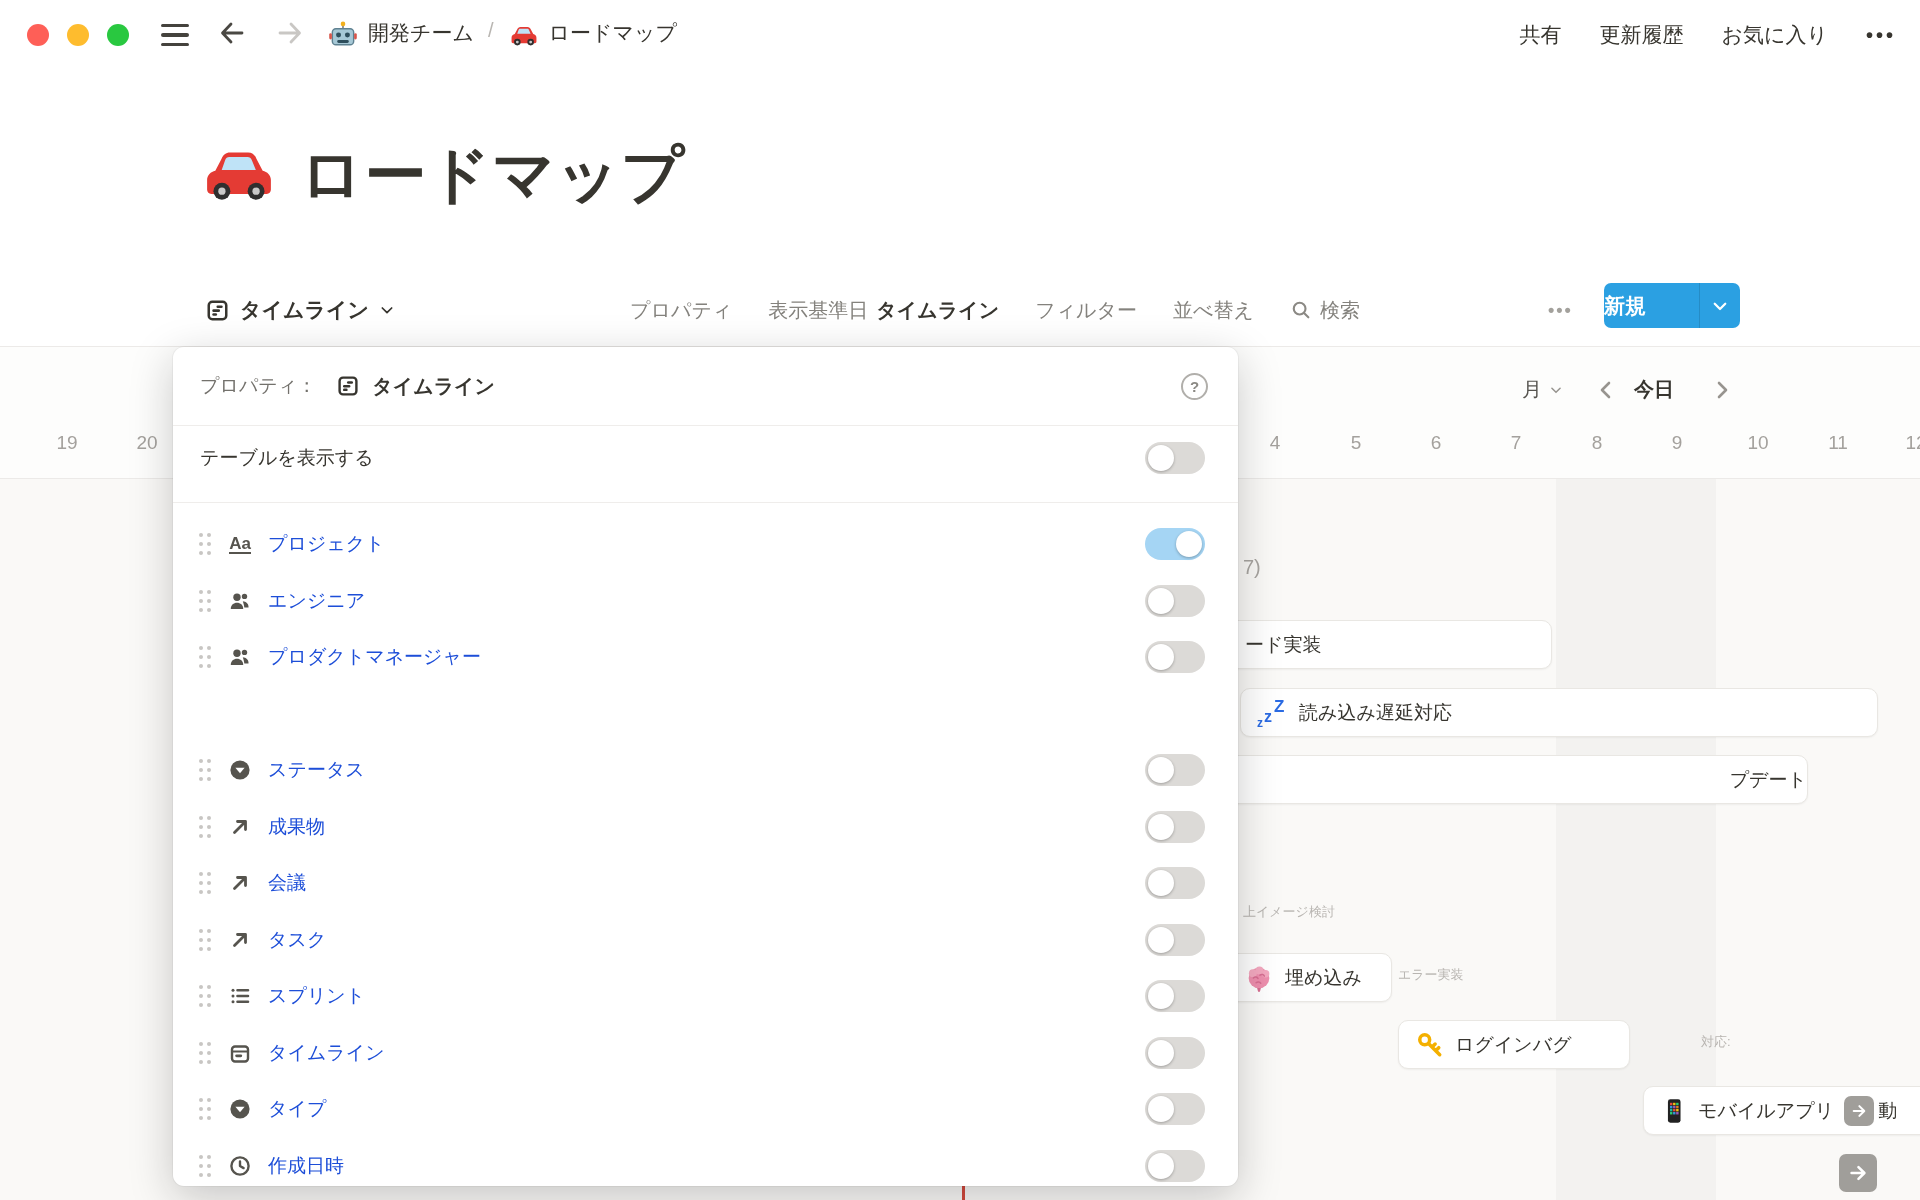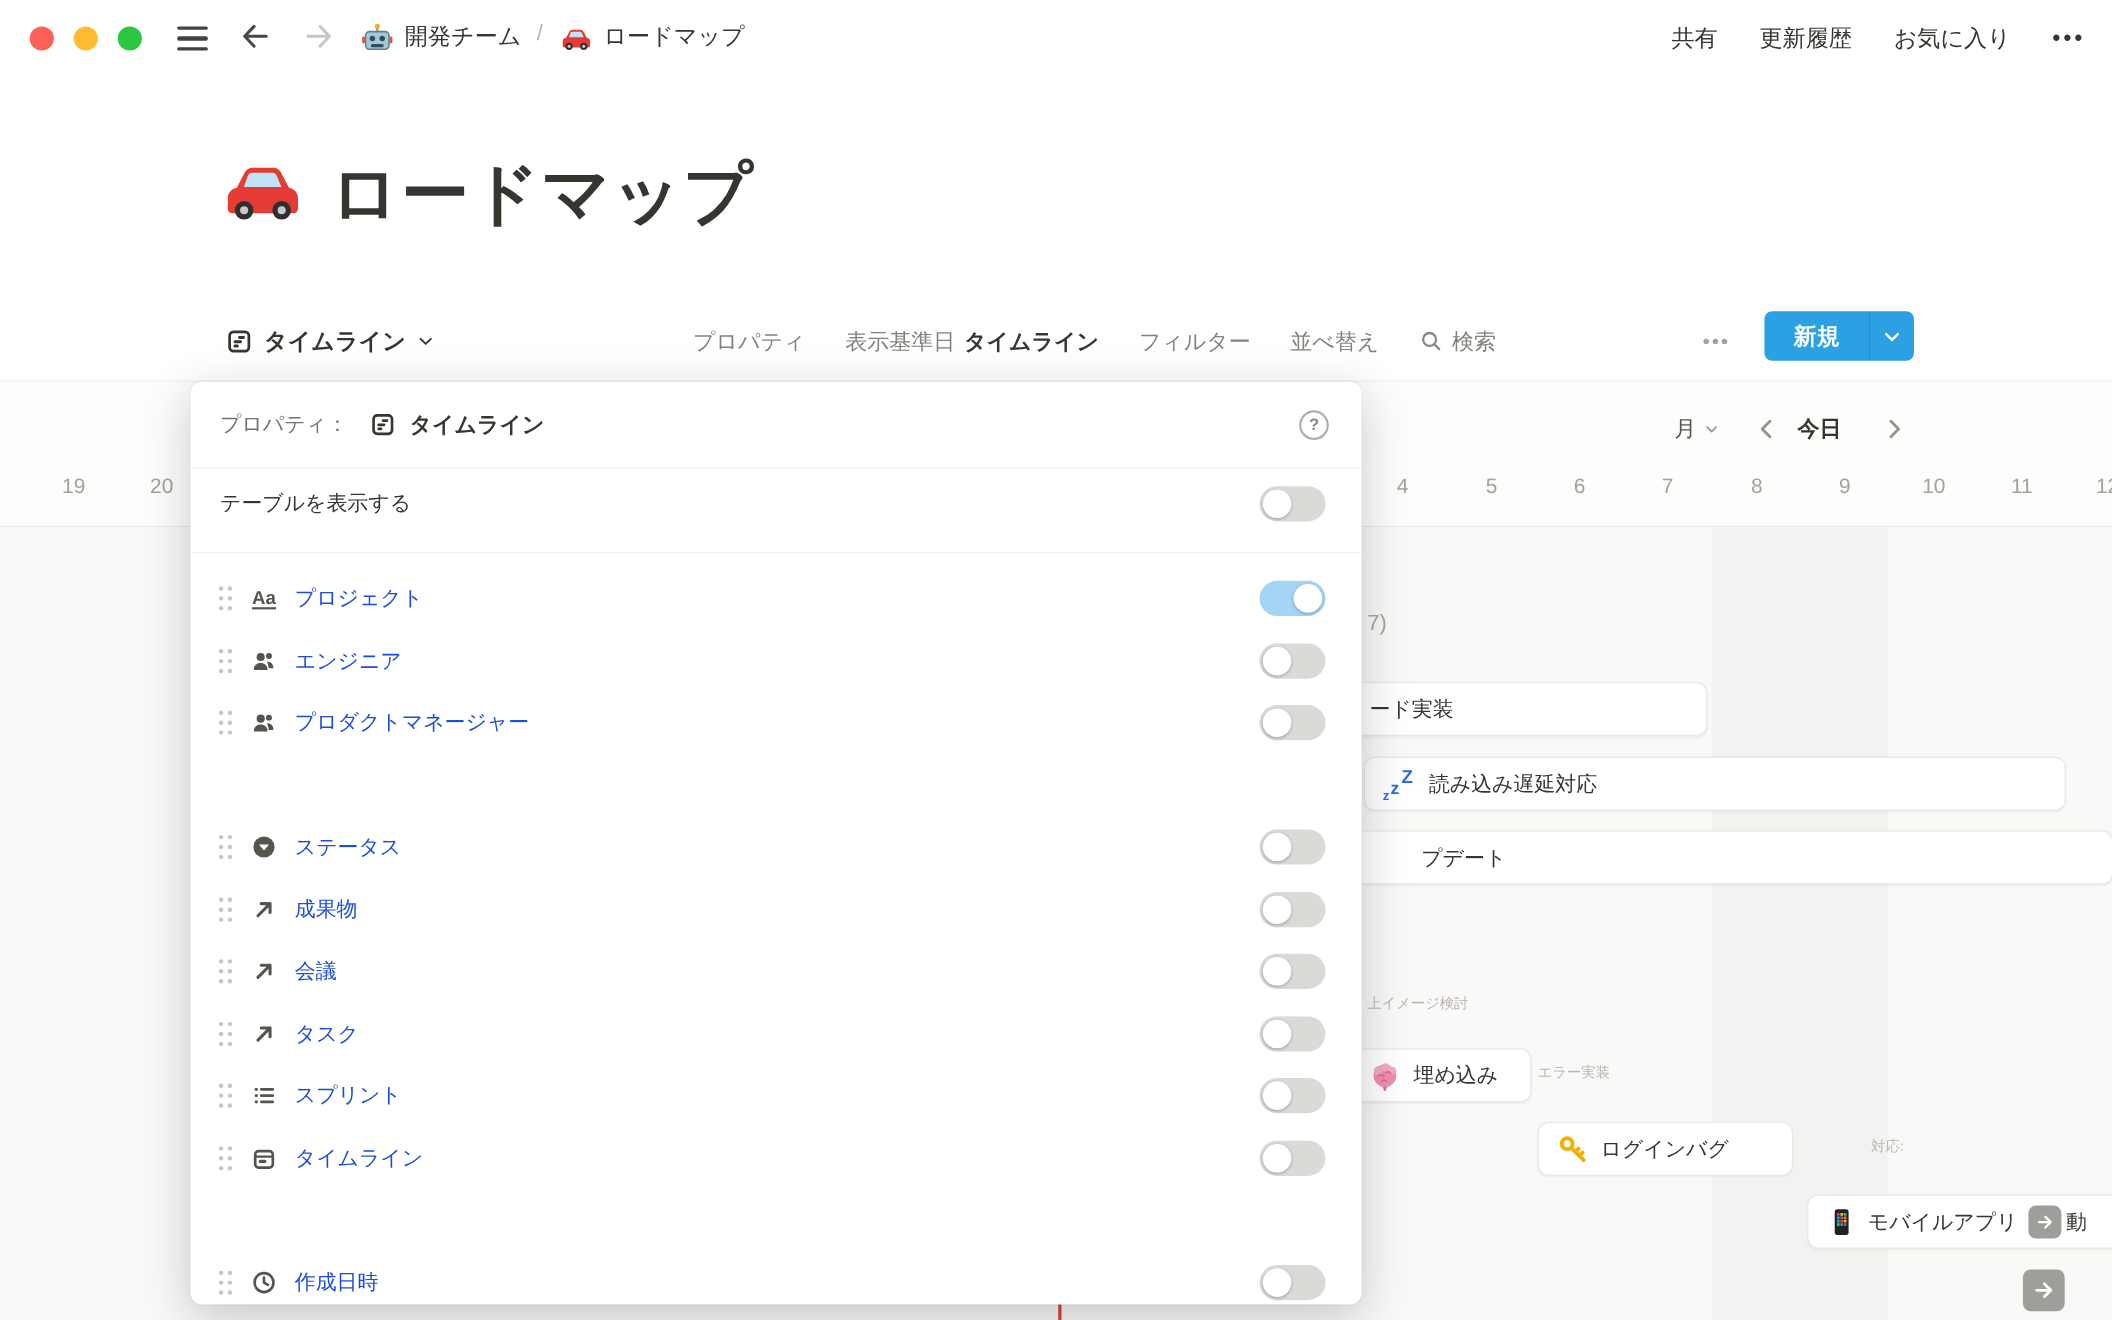--- a/index.html
+++ b/index.html
@@ -27,21 +27,21 @@
   .titlerow h1 { font-size:62px; font-weight:800; letter-spacing:1px; color:#37352F; }
 
   
   .viewtab { position:absolute; left:205px; top:288px; height:44px; display:flex; align-items:center; gap:10px; cursor:pointer; }
   .viewtab .vlabel { font-size:21px; font-weight:700; color:#37352F; }
   .toolmenu { position:absolute; left:630px; top:288px; height:44px; display:flex; align-items:center; gap:36px; font-size:20px; color:#84827D; }
   .toolmenu .item { display:flex; align-items:center; gap:8px; cursor:pointer; }
   .toolmenu .dark { color:#37352F; font-weight:600; }
   .moredots { position:absolute; left:1548px; top:288px; height:44px; display:flex; align-items:center; color:#A3A19C; font-weight:700; letter-spacing:2px; font-size:18px; cursor:pointer; }
   .newbtn { position:absolute; left:1604px; top:283px; width:136px; height:45px; background:#2BA0E2; border-radius:7px; display:flex; align-items:center; cursor:pointer; }
-  .newbtn .nlabel { flex:1; text-align:center; color:#fff; font-size:21px; font-weight:700; }
+  .newbtn .nlabel { flex:1; text-align:left; color:#fff; font-size:21px; font-weight:700; }
   .newbtn .vdiv { width:1px; height:45px; background:rgba(0,0,0,0.12); }
   .newbtn .chev { width:40px; display:flex; justify-content:center; }
 
   .hdiv1 { position:absolute; left:0; top:346px; width:1920px; height:1px; background:#ECEAE8; }
 
   
   .tl-strip { position:absolute; left:0; top:347px; width:1920px; height:131px; background:#FDFDFC; }
   .tl-body  { position:absolute; left:0; top:478px; width:1920px; height:722px; background:#FAF9F7; }
   .tl-weekend { position:absolute; left:1556px; top:478px; width:160px; height:722px; background:#F3F2F0; }
   .hdiv2 { position:absolute; left:0; top:478px; width:1920px; height:1px; background:#ECEAE8; }
@@ -246,21 +246,21 @@
     <span class="cicon">
       <svg width="34" height="34" viewBox="0 0 34 34">
         <text x="2" y="31" font-size="12" font-weight="900" fill="#2B6BE3" font-family="Liberation Sans, sans-serif">z</text>
         <text x="9" y="26" font-size="16" font-weight="900" fill="#2B6BE3" font-family="Liberation Sans, sans-serif">z</text>
         <text x="19" y="16" font-size="17" font-weight="900" fill="#2B6BE3" font-family="Liberation Sans, sans-serif">Z</text>
       </svg>
     </span>
     <span>読み込み遅延対応</span>
   </div>
 
-  <div class="card" style="left:1197px; top:755px; width:724px; padding-left:94px;">
+  <div class="card" style="left:1084px; top:755px; width:724px; padding-left:94px;justify-content:flex-end;">
     <span>プデート</span>
   </div>
 
   <span class="ghost" style="left:1243px; top:903px;">上イメージ検討</span>
 
   <div class="card" style="left:1150px; top:953px; width:242px; padding-left:92px;">
     <span class="cicon">
       <svg width="32" height="32" viewBox="0 0 34 34">
         <circle cx="17" cy="17" r="11" fill="#EE8FAE"></circle>
         <circle cx="10.5" cy="12" r="4.2" fill="#F4A9C0"></circle>
@@ -546,20 +546,42 @@
             <path d="M4.5 10.5h15" stroke="#56544E" stroke-width="2.2"></path>
             <rect x="7.2" y="13.4" width="7" height="2.8" rx="1.4" fill="#56544E"></rect>
           </svg>
         </span>
       <span class="plabel">タイムライン</span>
       <span class="toggle">
           <i class="knob"></i>
         </span>
     </div>
 
+    <div class="prow" style="top:734px;">
+      <span class="drag">
+          <svg width="16" height="26" viewBox="0 0 16 26">
+            <circle cx="4" cy="4" r="2" fill="#C8C6C3"></circle>
+            <circle cx="12" cy="4" r="2" fill="#C8C6C3"></circle>
+            <circle cx="4" cy="13" r="2" fill="#C8C6C3"></circle>
+            <circle cx="12" cy="13" r="2" fill="#C8C6C3"></circle>
+            <circle cx="4" cy="22" r="2" fill="#C8C6C3"></circle>
+            <circle cx="12" cy="22" r="2" fill="#C8C6C3"></circle>
+          </svg>
+        </span>
+      <span class="picon">
+          <svg width="24" height="24" viewBox="0 0 24 24">
+            <circle cx="12" cy="12" r="9.6" fill="#56544E"></circle>
+            <path d="M7.4 9.8h9.2L12 15.2z" fill="#fff"></path>
+          </svg>
+        </span>
+      <span class="plabel">タイプ</span>
+      <span class="toggle">
+          <i class="knob"></i>
+        </span>
+    </div>
 
     <div class="prow" style="top:791px;">
       <span class="drag">
           <svg width="16" height="26" viewBox="0 0 16 26">
             <circle cx="4" cy="4" r="2" fill="#C8C6C3"></circle>
             <circle cx="12" cy="4" r="2" fill="#C8C6C3"></circle>
             <circle cx="4" cy="13" r="2" fill="#C8C6C3"></circle>
             <circle cx="12" cy="13" r="2" fill="#C8C6C3"></circle>
             <circle cx="4" cy="22" r="2" fill="#C8C6C3"></circle>
             <circle cx="12" cy="22" r="2" fill="#C8C6C3"></circle>

